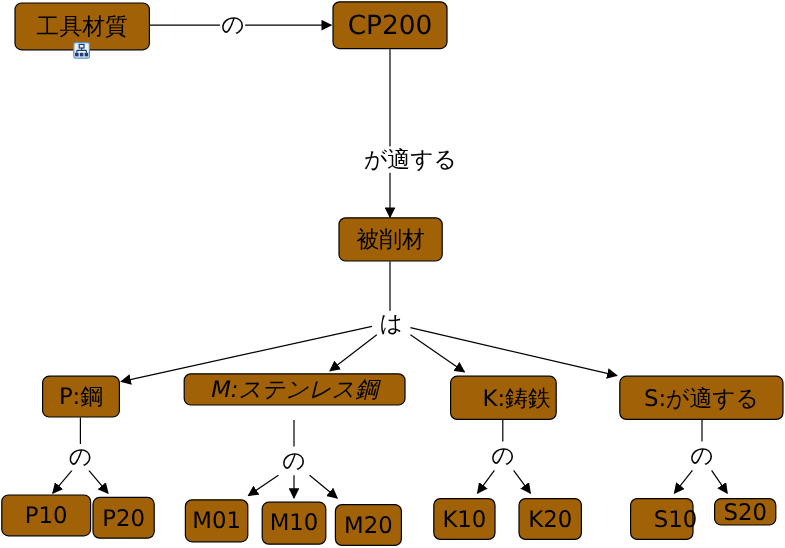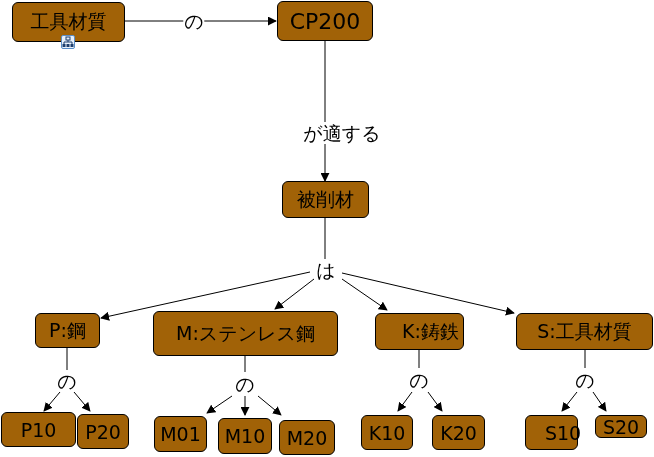--- a/index.html
+++ b/index.html
@@ -78,28 +78,28 @@
 <div class="label" style="left:342px;top:113px;margin-top:20px;">が適する</div>
 
 <div class="node" style="left:282px;top:181px;width:87px;height:37px;">
   <span>被削材</span>
 </div>
 <div class="label" style="left:326px;top:270px;">は</div>
 
 <div class="node" style="left:35px;top:313px;width:65px;height:35px;">
   <span>P:鋼</span>
 </div>
-<div class="node" style="left:153px;top:311px;width:185px;height:45px;">
+<div class="node" style="left:153px;top:311px;width:185px;height:27px;font-style:italic;">
   <span>M:ステンレス鋼</span>
 </div>
 <div class="node" style="left:375px;top:313px;width:89px;height:37px;padding-left:22px;">
   <span>K:鋳鉄</span>
 </div>
 <div class="node" style="left:516px;top:313px;width:137px;height:37px;">
-  <span>S:工具材質</span>
+  <span>S:が適する</span>
 </div>
 
 <div class="label" style="left:67px;top:381px;">の</div>
 <div class="label" style="left:245px;top:384px;">の</div>
 <div class="label" style="left:419px;top:380px;">の</div>
 <div class="label" style="left:585px;top:380px;">の</div>
 
 <div class="node" style="left:1px;top:412px;width:75px;height:35px;">
   <span>P10</span>
 </div>

